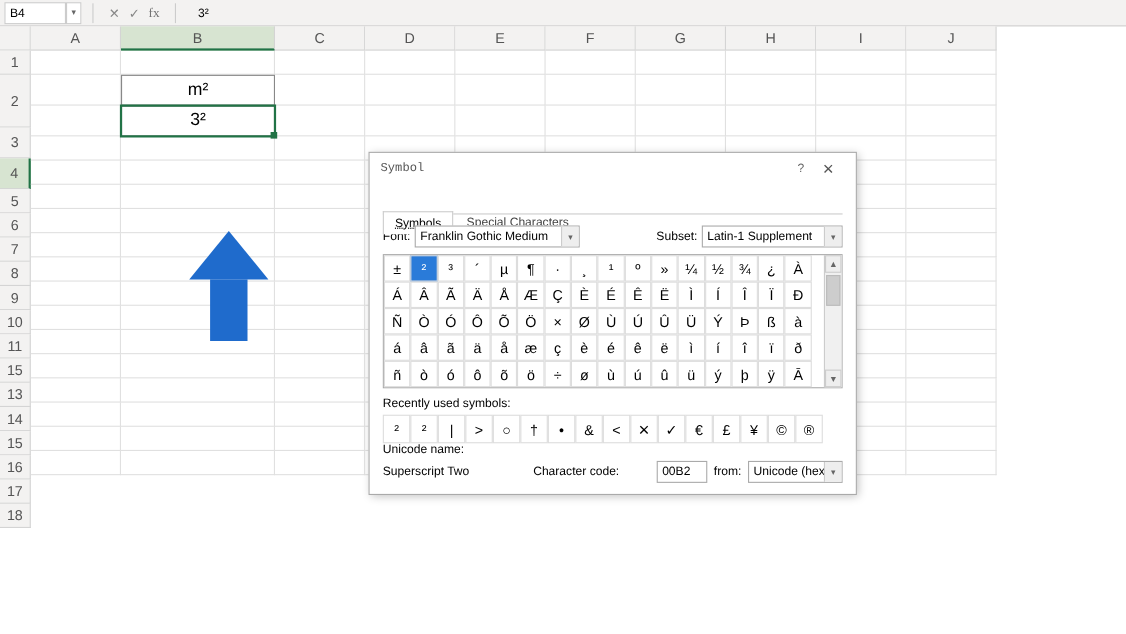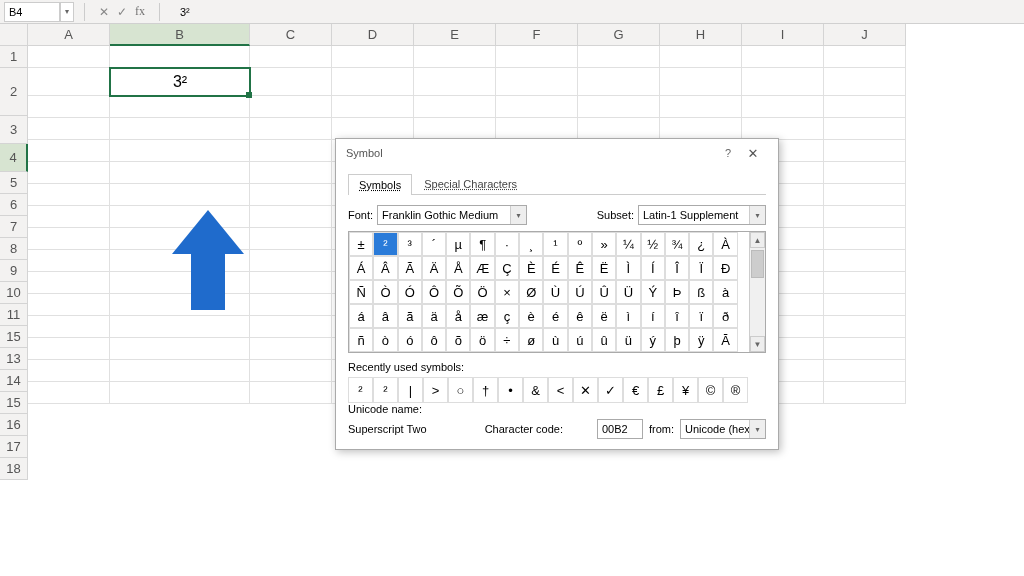--- a/index.html
+++ b/index.html
@@ -38,26 +38,26 @@
 .active-cell::after { content:''; position:absolute; right:-3px; bottom:-3px; width:6px; height:6px; background:#217346; }
 
 
 .arrow { position: absolute; left: 172px; top: 210px; width: 72px; height: 100px; pointer-events:none; }
 .arrow-head { width: 0; height: 0; border-left: 36px solid transparent; border-right: 36px solid transparent; border-bottom: 44px solid #1f6bcc; }
 .arrow-stem { width: 34px; height: 56px; background: #1f6bcc; margin: 0 auto; }
 
 
 .dialog { position: absolute; left: 335px; top: 138px; width: 444px; background: #fff; border: 1px solid #aaa; box-shadow: 2px 2px 8px rgba(0,0,0,.25); font-size: 11px; }
 .dlg-title { height: 28px; display: flex; align-items: center; padding: 0 10px; color: #555; }
-.dlg-title .tt { flex: 1; }
+.dlg-title .tt { flex: 1; font-family: Liberation Mono, monospace; }
 .dlg-title .q { width: 20px; text-align: center; color:#666; }
 .dlg-title .x { width: 30px; text-align: center; color:#555; font-size:13px; }
 .dlg-body { padding: 6px 12px 10px 12px; }
 .tabs { display:flex; border-bottom: 1px solid #ccc; margin-bottom: 10px; }
-.tab { padding: 4px 10px; border: 1px solid #ccc; border-bottom: none; background: #fff; margin-right: 2px; font-size: 11px; position:relative; top:1px; }
+.tab { padding: 4px 10px; border: 1px solid #ccc; border-bottom: none; background: #fff; margin-right: 2px; font-size: 11px; position:relative; top:19px; }
 .tab.inactive { border:none; color: #444; text-decoration: underline dotted; background: transparent; }
 .frow { display:flex; align-items: center; margin-bottom: 6px; gap: 4px; }
 .lbl { font-size: 11px; }
 .combo { height: 20px; border: 1px solid #aaa; background: #fff; display:flex; align-items:center; padding: 0 4px; font-size: 11px; position:relative; }
 .combo .dd { position:absolute; right:0; top:0; bottom:0; width:16px; background:#eee; border-left:1px solid #ccc; display:flex; align-items:center; justify-content:center; font-size:8px; color:#666; }
 
 .sym-grid-wrap { border: 1px solid #aaa; display:flex; }
 .sym-grid { flex:1; }
 .sym-row { display:flex; }
 .sym { width: 24.3px; height: 24px; border: 1px solid #ddd; display:flex; align-items:center; justify-content:center; font-size: 13px; font-family: 'Franklin Gothic Medium', Arial; }
@@ -126,20 +126,32 @@
       <div class="rh">14</div>
       <div class="rh">15</div>
       <div class="rh">16</div>
       <div class="rh">17</div>
       <div class="rh">18</div>
     </div>
   <div class="cells" id="cells">
       <div class="row">
         <div class="cell"></div>
         <div class="cell wide"></div>
+        <div class="cell"></div>
+        <div class="cell"></div>
+        <div class="cell"></div>
+        <div class="cell"></div>
+        <div class="cell"></div>
+        <div class="cell"></div>
+        <div class="cell"></div>
+        <div class="cell"></div>
+      </div>
+      <div class="row med">
+        <div class="cell"></div>
+        <div class="cell wide data-cell">m²</div>
         <div class="cell"></div>
         <div class="cell"></div>
         <div class="cell"></div>
         <div class="cell"></div>
         <div class="cell"></div>
         <div class="cell"></div>
         <div class="cell"></div>
         <div class="cell"></div>
       </div>
       <div class="row med">

